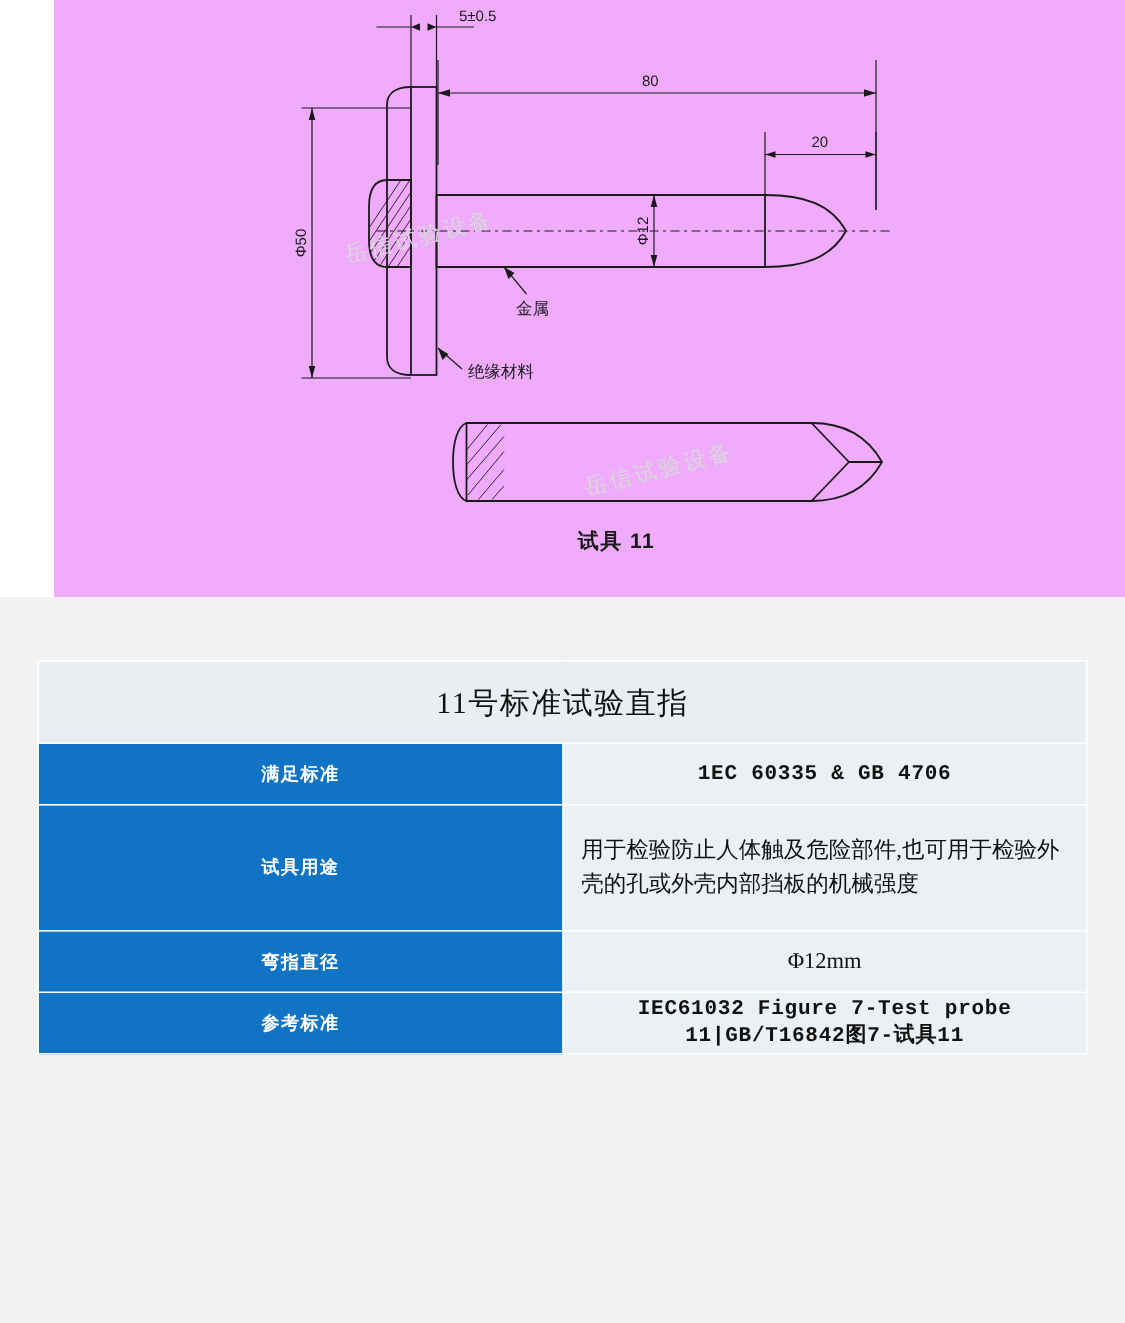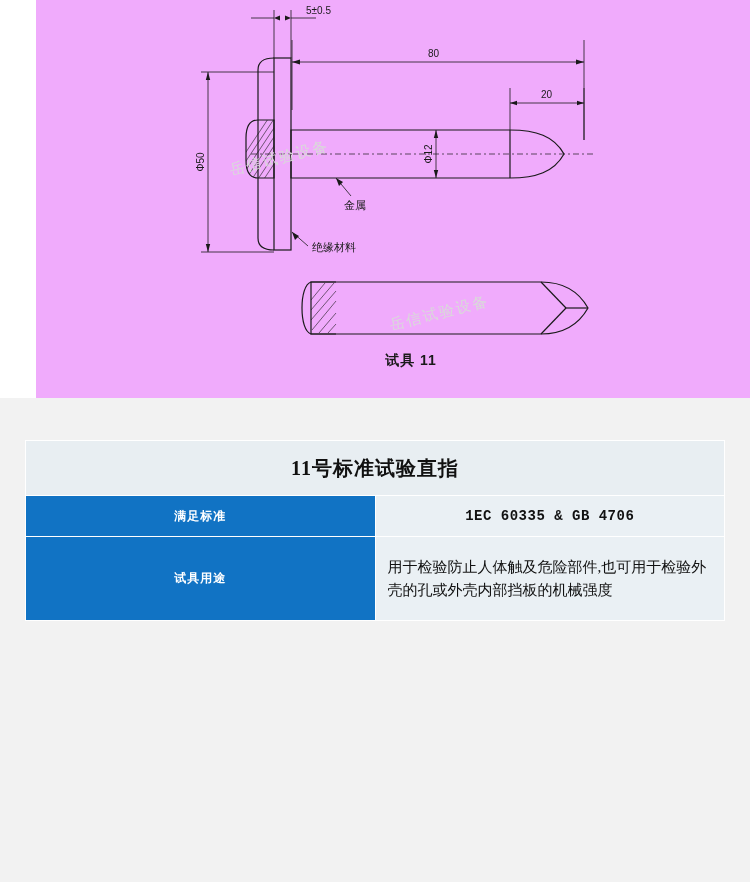--- a/index.html
+++ b/index.html
@@ -65,21 +65,21 @@
     background: #eef2f5;
   }
   table.spec td {
     border: 1px solid #ffffff;
     padding: 0;
   }
   .spec-title {
     background: #e8eef2;
     text-align: center;
     font-size: 20px;
-    font-weight: bold;
+    font-weight: normal;
     color: #111;
     height: 54px;
     font-family: "Liberation Serif", serif;
     letter-spacing: 1px;
   }
   .label-cell {
     width: 136px;
     background: #1173c4;
     color: #ffffff;
     font-size: 12px;
@@ -261,18 +261,26 @@
             <td class="spec-title" colspan="2">11号标准试验直指</td>
           </tr>
           <tr>
             <td class="label-cell">满足标准</td>
             <td class="value-cell mono">1EC 60335 &amp; GB 4706</td>
           </tr>
           <tr>
             <td class="label-cell">试具用途</td>
             <td class="value-cell left">用于检验防止人体触及危险部件,也可用于检验外壳的孔或外壳内部挡板的机械强度</td>
           </tr>
+          <tr>
+            <td class="label-cell">弯指直径</td>
+            <td class="value-cell">Φ12mm</td>
+          </tr>
+          <tr>
+            <td class="label-cell">参考标准</td>
+            <td class="value-cell mono">IEC61032 Figure 7-Test probe 11|GB/T16842图7-试具11</td>
+          </tr>
         </tbody>
       </table>
     </div>
   </div>
 
 </div>
 
 </body></html>

